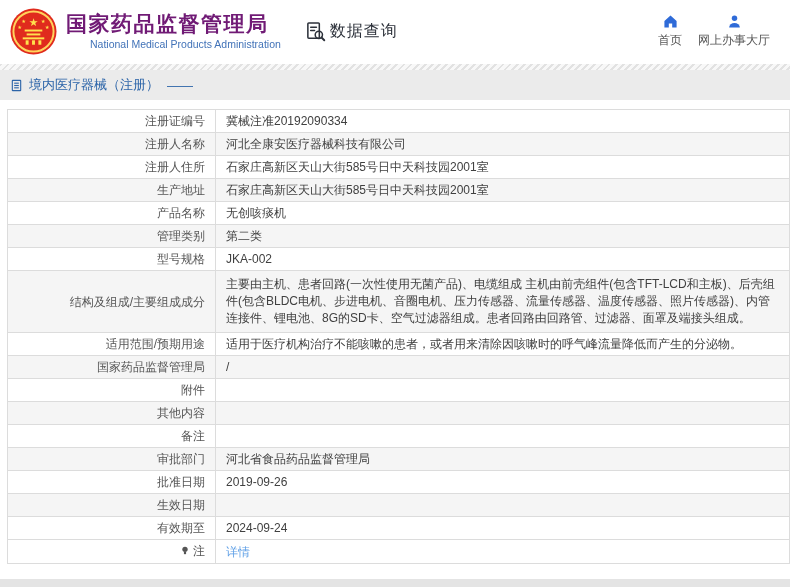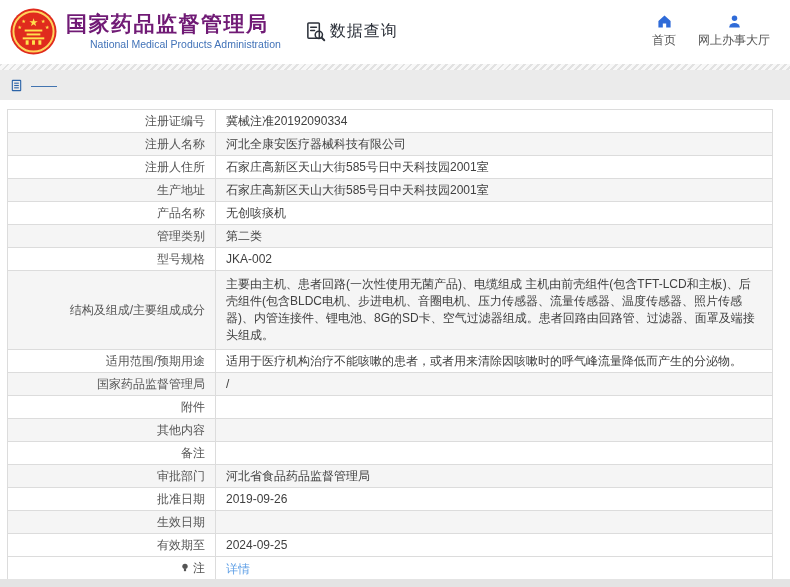--- a/index.html
+++ b/index.html
@@ -12,33 +12,33 @@
   
   .header { height:62px; display:flex; align-items:center; padding:0 14px 0 10px; background:#fff; }
   .logo-block { display:flex; align-items:center; gap:9px; }
   .emblem { width:47px; height:47px; flex:0 0 auto; }
   .logo-text { display:flex; flex-direction:column; }
   .logo-zh { font-size:21px; font-weight:bold; color:#701a75; letter-spacing:1.5px; line-height:24px; }
   .logo-en { font-size:10.5px; color:#4273b8; line-height:13px; margin-top:2px;padding-left:24px; }
   .module { display:flex; align-items:center; gap:4px; margin-left:24px; }
   .module-label { font-size:16px; color:#2c313a; letter-spacing:1px; }
   .spacer { flex:1; }
-  .nav { display:flex; gap:22px; margin-right:6px; }
+  .nav { display:flex; gap:16px; margin-right:6px; }
   .nav-item { display:flex; flex-direction:column; align-items:center; gap:3px; font-size:12px; color:#555; cursor:pointer; }
   .nav-item svg { display:block; }
 
   
   .hatch { height:6px; margin-top:2px;
     background:repeating-linear-gradient(135deg,#e2e2e2 0 2px,#f8f8f8 2px 5px); }
   .breadcrumb { height:30px; background:#ebebeb; display:flex; align-items:center;
     padding:0 10px; gap:6px; color:#2c64a8; font-size:13px; }
   .breadcrumb .crumb-sep { margin:0 2px; }
 
   
-  .content { padding:9px 17px 0 7px; }
+  .content { padding:9px 0 0 7px; }
   table.detail { width:100%; border-collapse:collapse; table-layout:fixed; }
   table.detail tr { height:23px; }
   table.detail td { border:1px solid #dcdcdc; font-size:12px; padding:3px 10px; vertical-align:middle; }
   td.label { width:208px; text-align:right; color:#555; line-height:16px; }
   td.value { color:#404040; line-height:16px; word-break:break-all; }
   td.value.multiline { line-height:17px; padding-top:5px; padding-bottom:5px; }
   tr.alt { background:#f5f5f5; }
   a.detail-link { color:#5e9fe6; text-decoration:none; cursor:pointer; }
   .bulb { display:inline-block; vertical-align:-1px; margin-right:3px; }
 
@@ -101,20 +101,21 @@
 </div>
 
 <div class="hatch"></div>
 <div class="breadcrumb">
   <svg width="13" height="13" viewBox="0 0 14 14" fill="none" stroke="#2c64a8" stroke-width="1.2">
     <rect x="2.5" y="1.5" width="9" height="11" rx="0.5"></rect>
     <line x1="4.5" y1="4.5" x2="9.5" y2="4.5"></line>
     <line x1="4.5" y1="7" x2="9.5" y2="7"></line>
     <line x1="4.5" y1="9.5" x2="9.5" y2="9.5"></line>
   </svg>
+  <span>境内医疗器械（注册）</span>
   <span class="crumb-sep">——</span>
 </div>
 
 <div class="content">
   <table class="detail">
     <tbody>
       <tr>
         <td class="label">注册证编号</td>
         <td class="value">冀械注准20192090334</td>
       </tr>
@@ -173,21 +174,21 @@
       <tr>
         <td class="label">批准日期</td>
         <td class="value">2019-09-26</td>
       </tr>
       <tr class="alt">
         <td class="label">生效日期</td>
         <td class="value"></td>
       </tr>
       <tr>
         <td class="label">有效期至</td>
-        <td class="value">2024-09-25</td>
+        <td class="value">2024-09-24</td>
       </tr>
       <tr>
         <td class="label">
           <span class="bulb">
             <svg width="10" height="11" viewBox="0 0 12 12">
               <circle cx="6" cy="4.6" r="3.2" fill="#555"></circle>
               <rect x="4.7" y="7.6" width="2.6" height="2.8" fill="#555"></rect>
             </svg>
           </span><span>注</span>
         </td>

